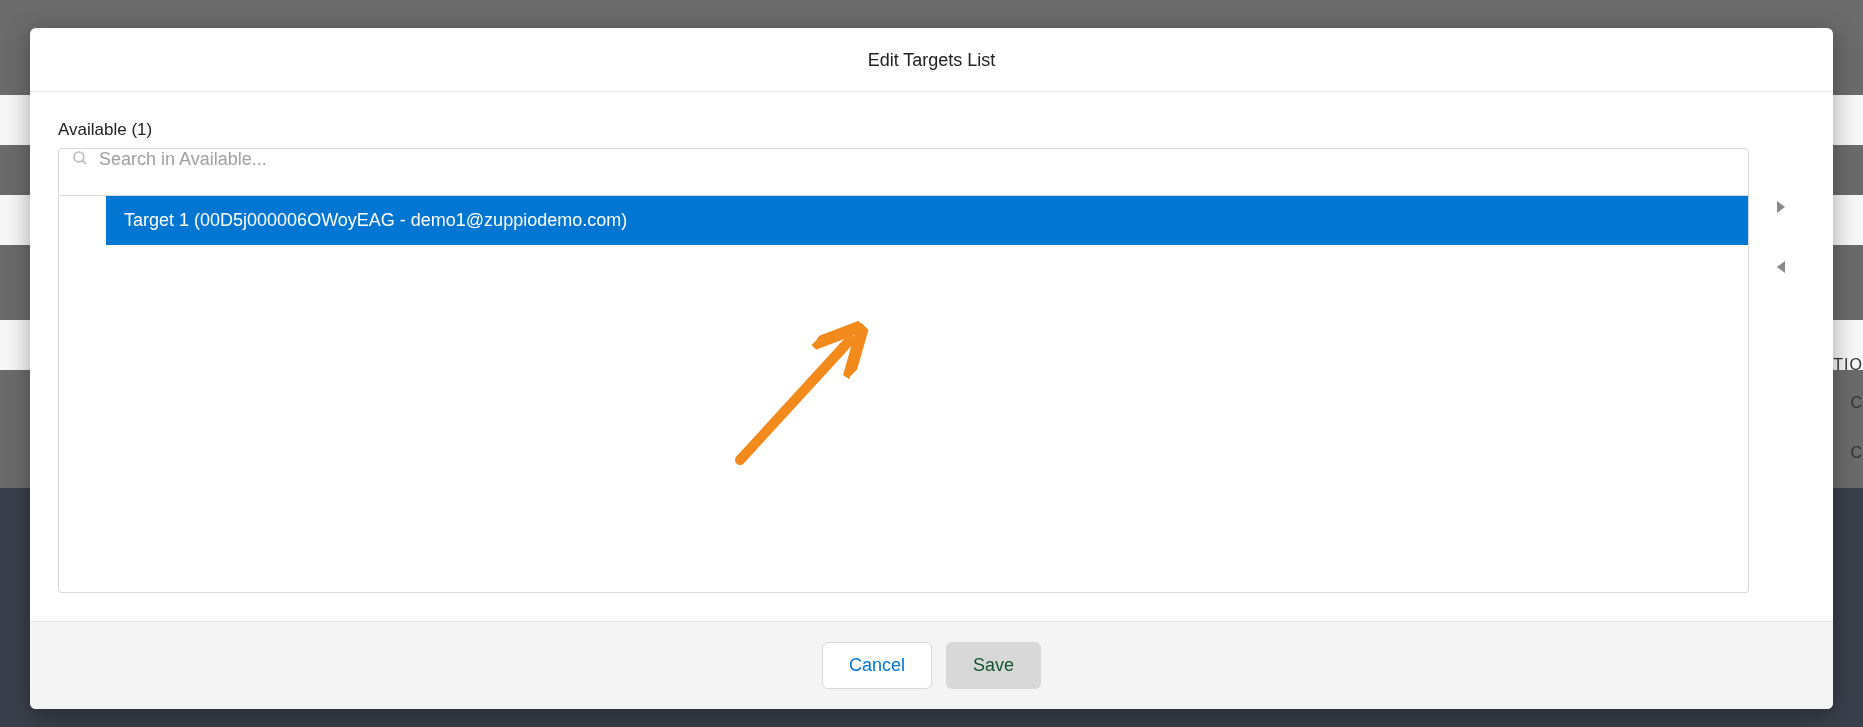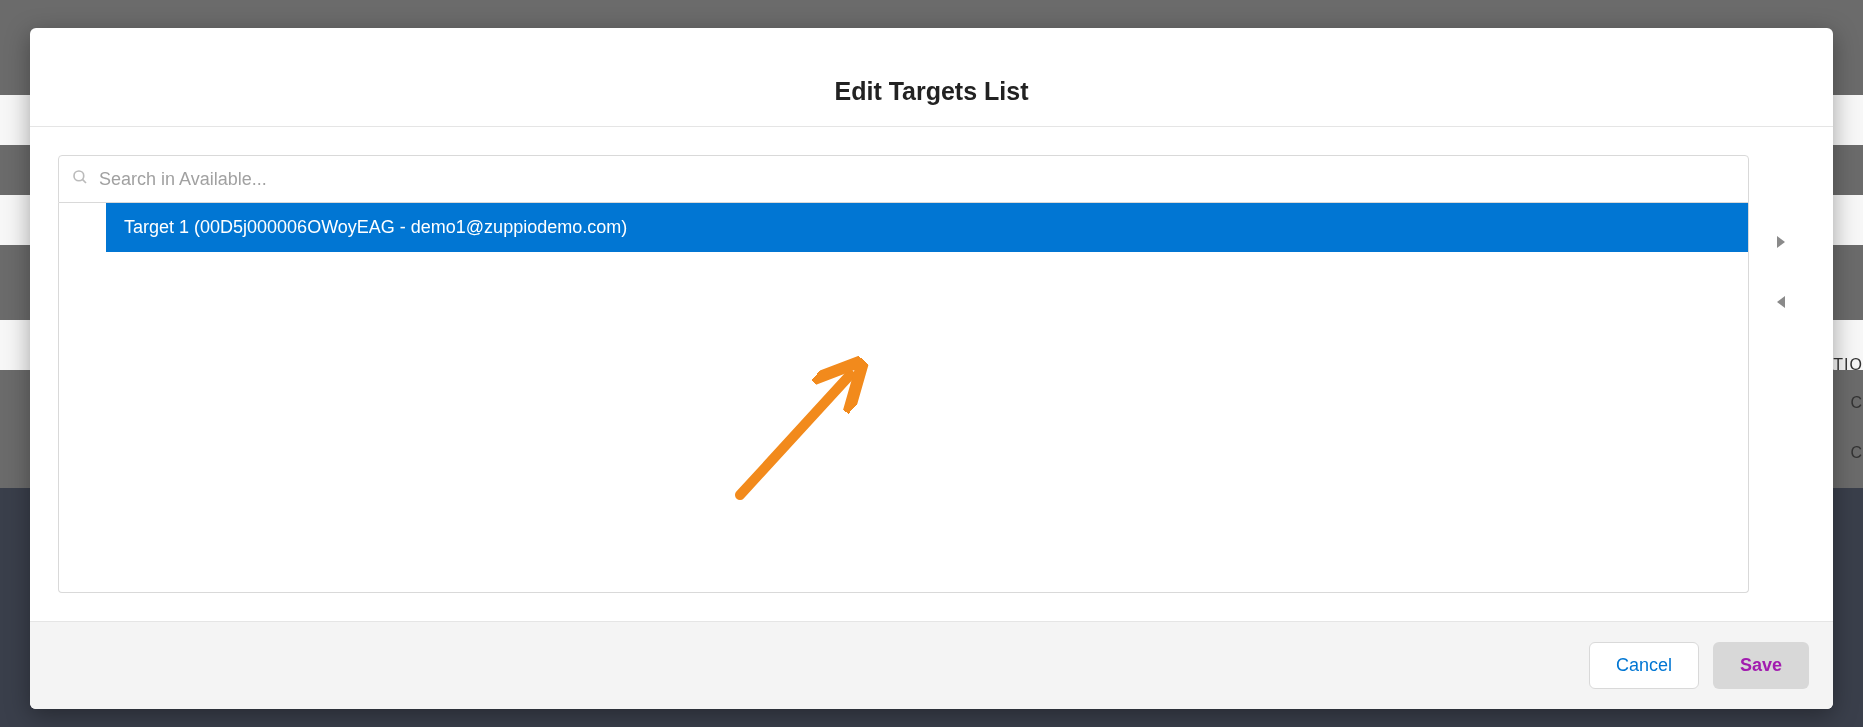--- a/index.html
+++ b/index.html
@@ -52,24 +52,23 @@
     flex-direction: column;
     overflow: hidden;
   }
 
   .modal-header {
     padding: 22px 20px 20px 20px;
     text-align: center;
     border-bottom: 1px solid #e5e5e5;
   }
   .modal-title {
-    font-size: 25px;
-    font-weight: 700;
+    font-size: 18px;
+    font-weight: 400;
     color: #222;
-    margin-top: 27px;
   }
 
   .modal-body {
     flex: 1;
     display: flex;
     padding: 28px 20px 28px 28px;
     gap: 0;
     position: relative;
     min-height: 0;
   }
@@ -83,21 +82,21 @@
   .col-label {
     font-size: 17px;
     color: #222;
     margin-bottom: 8px;
   }
 
   .search-wrap {
     border: 1px solid #d9d9d9;
     border-radius: 4px 4px 0 0;
     display: flex;
-    align-items: center;
+    align-items: flex-start;
     padding: 0 12px;
     height: 48px;
     background: #fff;
   }
   .search-ic {
     color: #bbb;
     margin-right: 10px;
     flex-shrink: 0;
   }
   .search-input {
@@ -152,40 +151,39 @@
     color: #8a8a8a;
     background: transparent;
     border: none;
   }
 
   .modal-footer {
     background: #f4f4f4;
     border-top: 1px solid #e5e5e5;
     padding: 20px 24px;
     display: flex;
-    justify-content: flex-end;
+    justify-content: center;
     gap: 14px;
   }
   .btn {
     font-size: 18px;
     padding: 12px 26px;
     border-radius: 6px;
     cursor: pointer;
     border: 1px solid transparent;
   }
   .btn-cancel {
     background: #fff;
     border-color: #d9d9d9;
     color: #0176d3;
   }
   .btn-save {
     background: #d8d8d8;
-    color: #a21caf;
+    color: #14532d;
     cursor: not-allowed;
-    font-weight: bold;
   }
 
   .annotation-arrow {
     position: absolute;
     left: 690px;
     top: 218px;
     pointer-events: none;
   }
 </style>
 </head>
@@ -201,20 +199,21 @@
 
 <div class="modal">
 
   <div class="modal-header">
     <h1 class="modal-title">Edit Targets List</h1>
   </div>
 
   <div class="modal-body">
 
     <div class="col">
+      <div class="col-label">Available (1)</div>
       <div class="search-wrap">
         <span class="search-ic">
           <svg width="18" height="18" viewBox="0 0 24 24" fill="none" stroke="currentColor" stroke-width="2.2">
             <circle cx="10.5" cy="10.5" r="6.5"></circle>
             <line x1="20" y1="20" x2="15.2" y2="15.2"></line>
           </svg>
         </span>
         <input class="search-input" type="text" placeholder="Search in Available..." style="">
       </div>
       <div class="listbox" id="available-list">

